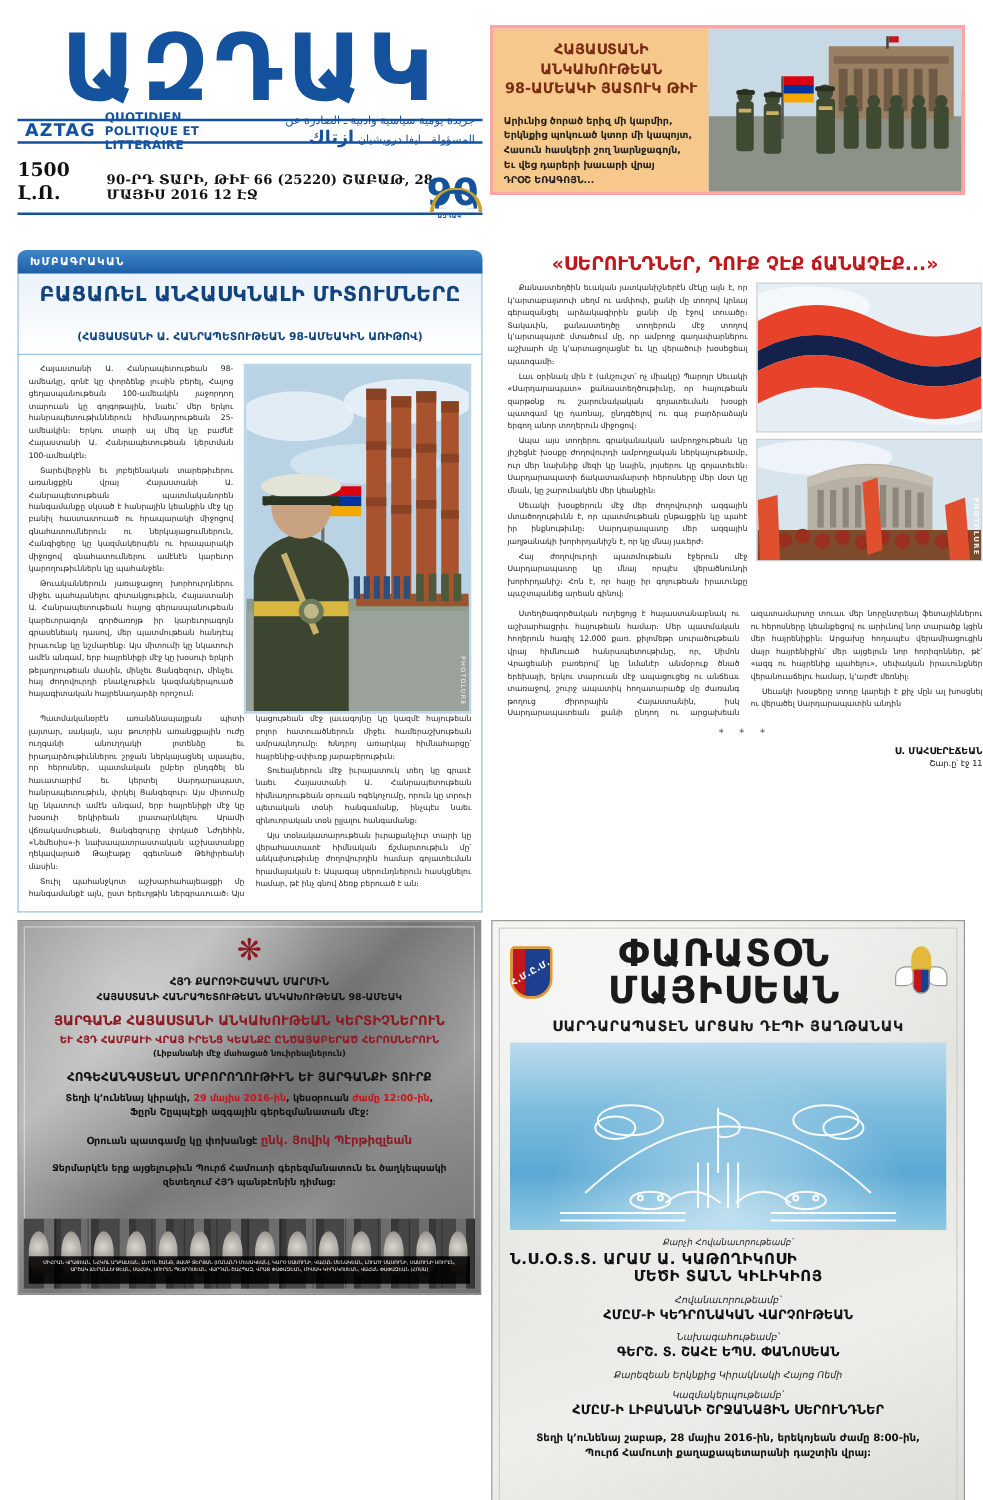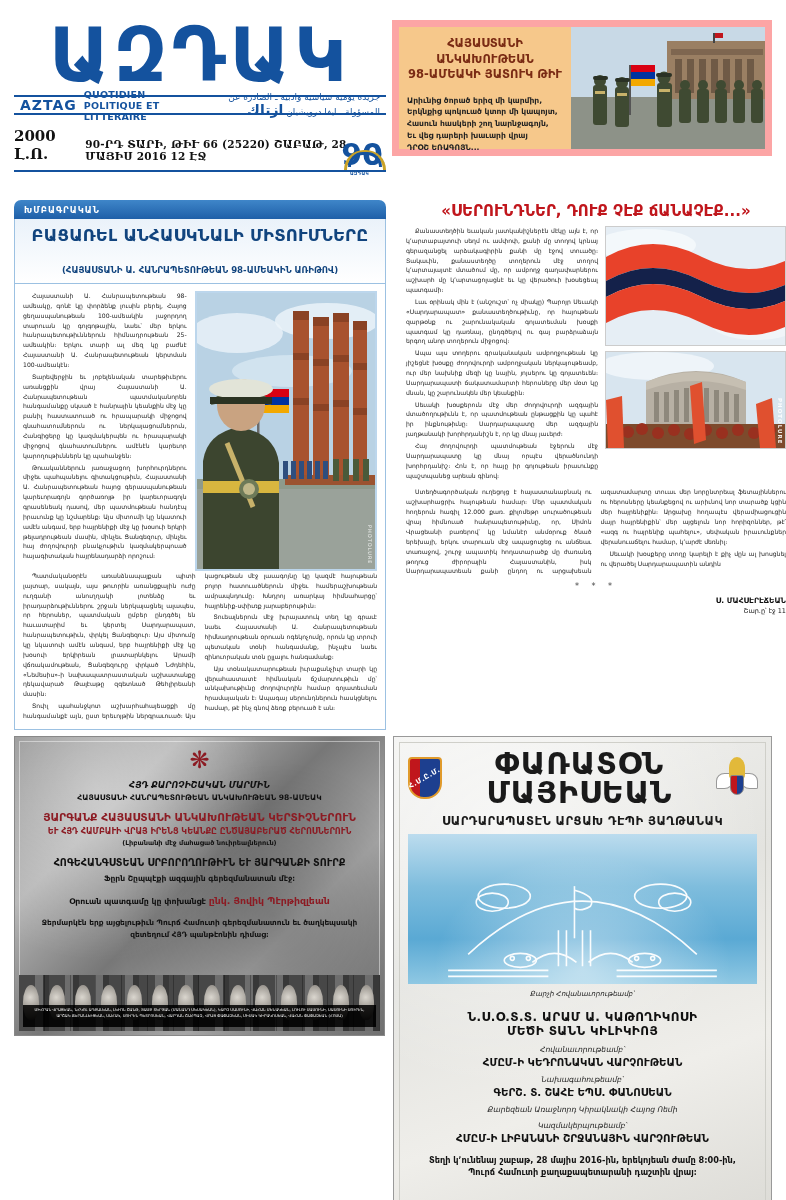--- a/index.html
+++ b/index.html
@@ -58,21 +58,21 @@
     display:flex; align-items:center; justify-content:center;
   }
   .badge90 .b90txt { font-size:30px; font-weight:bold; color:#14529e; font-family:"DejaVu Sans",sans-serif;}
   .badge90 .arc { position:absolute; left:10px; bottom:6px; width:42px; height:20px;
      border:3px solid #c9a227; border-bottom:none; border-radius:21px 21px 0 0; }
   .badge90 .arcblue { position:absolute; left:14px; bottom:9px; width:34px; height:15px;
      border:3px solid #14529e; border-bottom:none; border-radius:17px 17px 0 0; }
   .badge90 .b90sub { position:absolute; bottom:0px; left:16px; font-size:4.5px; color:#14529e; font-weight:bold; letter-spacing:.4px;}
 
   
-  .mast-right { width: 380px; margin-left: 6px; border:7px solid #fca5a5; display:flex; height:136px; margin-top: 6px;}
+  .mast-right { width: 380px; margin-left: 6px; border:3px solid #fca5a5; display:flex; height:136px; margin-top: 6px;}
   .banner-text { width:172px; background:#f6c88b; padding:9px 8px 6px 8px; }
   .banner-title {
     color:#7a2b14; font-weight:bold; font-size:11.5px; text-align:center; line-height:1.35;
   }
   .banner-poem { margin-top:12px; font-size:7.6px; line-height:1.55; color:#222; font-weight:bold;}
   .banner-poem div:last-child { color:#222; }
   .banner-photo { flex:1; position:relative; overflow:hidden; background: linear-gradient(#b9cfe2 0%, #cfe0ed 38%, #9aa39a 39%, #8e9790 100%); }
 
   
   .body-wrap { display:flex; padding: 0 14px; gap: 20px; }
@@ -125,21 +125,21 @@
   .ad-left {
     width:372px; height:300px; position:relative; overflow:hidden;
     border:1px solid #888;
     background:
       radial-gradient(circle at 22% 18%, rgba(255,255,255,.35), transparent 45%),
       radial-gradient(circle at 70% 60%, rgba(0,0,0,.22), transparent 50%),
       linear-gradient(135deg,#8f8f8f 0%, #b5b5b5 25%, #777 48%, #a8a8a8 70%, #6f6f6f 100%);
   }
   .ad-left-inner { position:absolute; inset:4px; border:1px solid rgba(255,255,255,.45); padding:6px 10px; }
   .ad-emblem { text-align:center; height:30px; color:#8c1b23; font-size:24px; line-height:1; }
-  .adl-l1 { text-align:center; font-weight:bold; font-size:8.4px; color:#111; margin-top:2px;font-style:italic;}
+  .adl-l1 { text-align:center; font-weight:bold; font-size:8.4px; color:#111; margin-top:2px;}
   .adl-l2 { text-align:center; font-weight:bold; font-size:7.6px; color:#111; margin-top:3px;}
   .adl-l3 { text-align:center; font-weight:bold; font-size:10.6px; color:#8c1b23; margin-top:9px;}
   .adl-l4 { text-align:center; font-weight:bold; font-size:8.1px; color:#8c1b23; margin-top:3px;}
   .adl-l5 { text-align:center; font-weight:bold; font-size:6.6px; color:#111; margin-top:3px;}
   .adl-l6 { text-align:center; font-weight:bold; font-size:9.6px; color:#111; margin-top:10px;}
   .adl-l7 { text-align:center; font-weight:bold; font-size:7.6px; color:#111; margin-top:5px; line-height:1.5;}
   .adl-l7 .red { color:#c0161c; }
   .adl-l8 { text-align:center; font-weight:bold; font-size:7.8px; color:#111; margin-top:11px;}
   .adl-l8 .name { color:#8c1b23; font-size:9.4px;}
   .adl-l9 { text-align:center; font-weight:bold; font-size:7.4px; color:#111; margin-top:11px; line-height:1.55;}
@@ -180,21 +180,21 @@
   .adr-title { text-align:center; font-weight:bold; font-size:30px; color:#1a1a1a; line-height:.98; letter-spacing:1px;}
   .adr-sub { text-align:center; font-weight:bold; font-size:11.5px; color:#1a1a1a; margin-top:6px; letter-spacing:.5px;}
   .adr-art {
     margin-top:6px; height:150px; position:relative; overflow:hidden;
     background:
       radial-gradient(ellipse at 50% 90%, rgba(255,255,255,.5), transparent 60%),
       linear-gradient(180deg,#bcdcee 0%, #7fbddd 35%, #5aa9d4 70%, #8fc8e3 100%);
   }
   .adr-art .linework { position:absolute; inset:0; }
   .adr-small { text-align:center; font-style:italic; font-size:7px; margin-top:6px; color:#222; }
-  .adr-big { text-align:center; font-weight:bold; font-size:12px; margin-top:12px; color:#111; letter-spacing:.4px;}
+  .adr-big { font-weight:bold; font-size:12px; margin-top:2px; color:#111; letter-spacing:.4px;}
   .adr-big2 { text-align:center; font-weight:bold; font-size:12px; color:#111; letter-spacing:.4px;}
   .adr-mid { text-align:center; font-weight:bold; font-size:10.3px; margin-top:2px; color:#111;}
   .adr-ital { text-align:center; font-style:italic; font-size:7.6px; color:#222; margin-top:7px;}
   .adr-foot { text-align:center; font-weight:bold; font-size:8.2px; margin-top:10px; line-height:1.55; color:#111;}
 </style>
 </head>
 <body>
 
 <div class="page">
 
@@ -205,21 +205,21 @@
       <div class="mast-strip">
         <div class="mast-aztag">AZTAG</div>
         <div class="mast-fr">QUOTIDIEN POLITIQUE ET LITTERAIRE</div>
         <div class="mast-ar">
           <span>جريدة يومية سياسية وادبية ـ الصادرة عن المسؤولة ـ ايفا درويشيان</span>
           <b>ازتاك</b>
         </div>
       </div>
 
       <div class="mast-info">
-        <div class="mast-price">2000 Լ.Ո.</div>
+        <div class="mast-price">1500 Լ.Ո.</div>
         <div class="mast-issue">90-ՐԴ ՏԱՐԻ, ԹԻՒ 66 (25220) ՇԱԲԱԹ, 28 ՄԱՅԻՍ 2016  12 ԷՋ</div>
       </div>
       <div class="mast-rule2"></div>
 
       <div class="badge90">
         <div class="b90txt">90</div>
         <div class="arc"></div>
         <div class="arcblue"></div>
         <div class="b90sub">ԱԶԴԱԿ</div>
       </div>
@@ -466,20 +466,23 @@
     <div class="ad-left">
       <div class="ad-left-inner">
         <div class="ad-emblem">❋</div>
         <div class="adl-l1">ՀՅԴ ՔԱՐՈՉԻՇԱԿԱՆ ՄԱՐՄԻՆ</div>
         <div class="adl-l2">ՀԱՅԱՍՏԱՆԻ ՀԱՆՐԱՊԵՏՈՒԹԵԱՆ ԱՆԿԱԽՈՒԹԵԱՆ 98-ԱՄԵԱԿ</div>
         <div class="adl-l3">ՅԱՐԳԱՆՔ ՀԱՅԱՍՏԱՆԻ ԱՆԿԱԽՈՒԹԵԱՆ ԿԵՐՏԻՉՆԵՐՈՒՆ</div>
         <div class="adl-l4">ԵՒ ՀՅԴ ՀԱՄԲԱՒԻ ՎՐԱՅ ԻՐԵՆՑ ԿԵԱՆՔԸ ԸՆԾԱՅԱԲԵՐԱԾ ՀԵՐՈՍՆԵՐՈՒՆ</div>
         <div class="adl-l5">(Լիբանանի մէջ մահացած նուիրեալներուն)</div>
         <div class="adl-l6">ՀՈԳԵՀԱՆԳՍՏԵԱՆ ՍՐԲՈՐՈՂՈՒԹԻՒՆ ԵՒ ՅԱՐԳԱՆՔԻ ՏՈՒՐՔ</div>
         <div class="adl-l7">
+          <div>
+            <span>Տեղի կ՚ունենայ կիրակի, </span><span class="red">29 մայիս 2016-ին</span><span>, կեսօրուան </span><span class="red">ժամը 12:00-ին</span><span>,</span>
+          </div>
           <div>Ֆըրն Շըպպէքի ազգային գերեզմանատան մէջ։</div>
         </div>
         <div class="adl-l8">
           <span>Օրուան պատգամը կը փոխանցէ </span><span class="name">ընկ. Յովիկ Պէրթիզլեան</span>
         </div>
         <div class="adl-l9">Ջերմարկէն երք այցելութիւն Պուրճ Համուտի գերեզմանատուն եւ ծաղկեպսակի զետեղում ՀՅԴ պանթէոնին դիմաց։</div>
       </div>
       <div class="portraits">
         <div class="faces">
           <div class="face"></div>
@@ -547,24 +550,24 @@
 
         <div class="adr-small">Քարչի Հովանաւորութեամբ՝</div>
         <div class="adr-big">Ն.Ս.Օ.Տ.Տ. ԱՐԱՄ Ա. ԿԱԹՈՂԻԿՈՍԻ</div>
         <div class="adr-big2">ՄԵԾԻ ՏԱՆՆ ԿԻԼԻԿԻՈՅ</div>
 
         <div class="adr-ital">Հովանաւորութեամբ՝</div>
         <div class="adr-mid">ՀՄԸՄ-Ի ԿԵԴՐՈՆԱԿԱՆ ՎԱՐՉՈՒԹԵԱՆ</div>
 
         <div class="adr-ital">Նախագահութեամբ՝</div>
         <div class="adr-mid">ԳԵՐՇ. Տ. ՇԱՀԷ ԵՊՍ. ՓԱՆՈՍԵԱՆ</div>
-        <div class="adr-ital">Քարեզեան Առաջնորդ Կիրակնակի Հայոց Ոեմի</div>
+        <div class="adr-ital">Քարեզեան Երկնքից Կիրակնակի Հայոց Ոեմի</div>
 
         <div class="adr-ital">Կազմակերպութեամբ՝</div>
-        <div class="adr-mid">ՀՄԸՄ-Ի ԼԻԲԱՆԱՆԻ ՇՐՋԱՆԱՅԻՆ ՎԱՐՉՈՒԹԵԱՆ</div>
+        <div class="adr-mid">ՀՄԸՄ-Ի ԼԻԲԱՆԱՆԻ ՇՐՋԱՆԱՅԻՆ ՍԵՐՈՒՆԴՆԵՐ</div>
 
         <div class="adr-foot">
           <div>Տեղի կ՚ունենայ շաբաթ, 28 մայիս 2016-ին, երեկոյեան ժամը 8:00-ին,</div>
           <div>Պուրճ Համուտի քաղաքապետարանի դաշտին վրայ։</div>
         </div>
       </div>
     </div>
   </div>
 </div>
 

